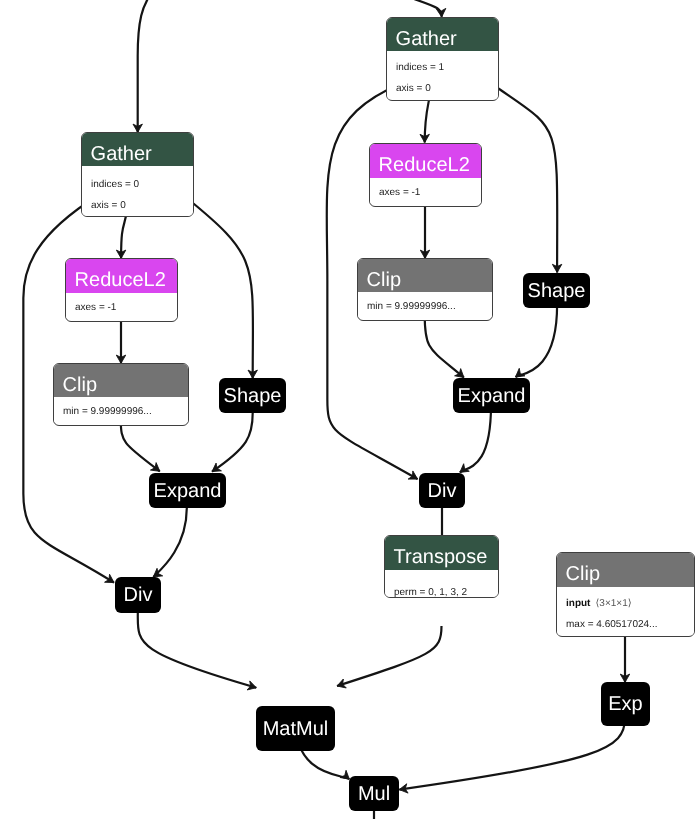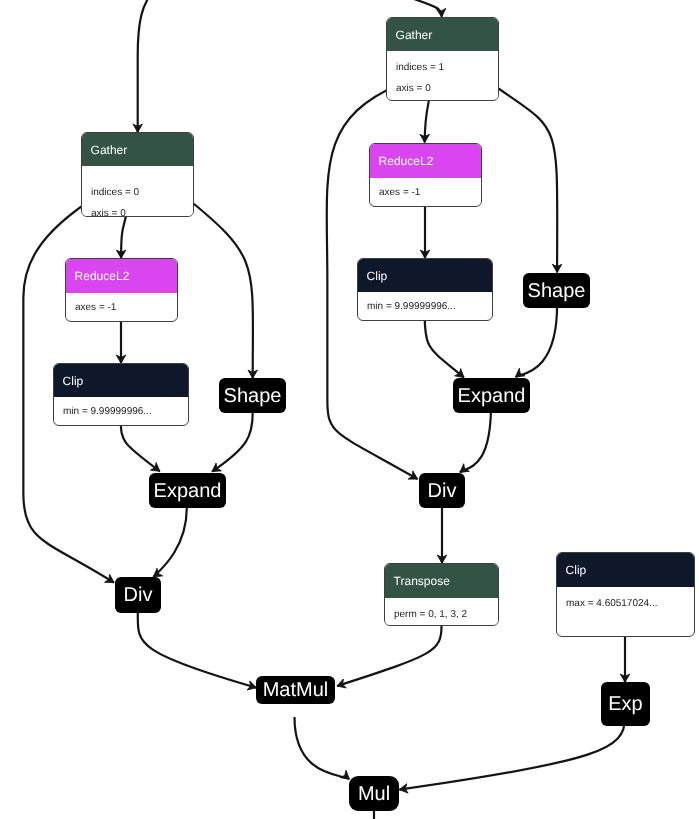--- a/index.html
+++ b/index.html
@@ -6,26 +6,26 @@
   html,body{margin:0;padding:0;background:#fff;}
   body{width:699px;height:819px;overflow:hidden;
        font-family:"Liberation Sans",sans-serif;-webkit-font-smoothing:antialiased;
        text-rendering:geometricPrecision;}
   #graph{position:relative;width:699px;height:819px;background:#fff;}
   .node, .attr, .lbl, .hdr{-webkit-font-smoothing:antialiased;}
   svg#edges{position:absolute;left:0;top:0;width:699px;height:819px;}
   .node{position:absolute;box-sizing:border-box;border-radius:6px;
         border:1.4px solid #3f3f3f;background:#fff;overflow:hidden;}
   .node.plain{border:none;background:#000;border-radius:6px;}
-  .node .hdr{color:#fff;font-size:12px;box-sizing:border-box;position:relative;
+  .node .hdr{color:#fff;font-size:20px;box-sizing:border-box;position:relative;
              padding-left:9px;line-height:1;}
   .node .hdr span{position:absolute;left:8.6px;top:10.8px;line-height:1;}
   .node.green .hdr{background:#335444;}
   .node.black .hdr{background:#d946ef;}
-  .node.red  .hdr{background:#0f172a;}
+  .node.red  .hdr{background:#737373;}
   .node.plain .lbl{color:#fff;font-size:20px;width:100%;height:100%;
         display:flex;align-items:center;justify-content:center;line-height:1;}
   .node .body{background:#fff;box-sizing:border-box;padding:0 9.0px;}
   .attr{font-size:10px;color:#222;white-space:nowrap;height:21px;
         display:flex;align-items:center;line-height:1;}
   .attr b{font-weight:bold;color:#111;margin-right:5px;}
   .attr .val{color:#555;}
 </style>
 </head>
 <body>
@@ -76,21 +76,21 @@
       <path d="M 349.30 779.20 L 346.06 770.32 L 344.78 775.40 L 340.00 777.51 Z" fill="#141414" stroke="#141414" stroke-width="0.9" stroke-linejoin="round"></path>
       <path d="M 625.0 718.0 C 625.0 748.8 600.2 761.0 399.3 789.6" fill="none" stroke="#141414" stroke-width="2.2"></path>
       <path d="M 399.30 789.60 L 408.08 793.10 L 405.14 788.77 L 406.75 783.79 Z" fill="#141414" stroke="#141414" stroke-width="0.9" stroke-linejoin="round"></path>
       <path d="M 374 811 L 374 823" fill="none" stroke="#141414" stroke-width="2.2"></path>
     </svg>
   <div id="nodes">
       <div class="node green" style="left: 81px; top: 132px; width: 113px; height: 85px;">
         <div class="hdr" style="height: 33px;">
           <span>Gather</span>
         </div>
-        <div class="body" style="padding-top: 16px;">
+        <div class="body" style="padding-top: 8px;">
           <div class="attr">
             <span>indices = 0</span>
           </div>
           <div class="attr">
             <span>axis = 0</span>
           </div>
         </div>
       </div>
       <div class="node green" style="left: 386px; top: 17px; width: 113px; height: 84px;">
         <div class="hdr" style="height: 33px;">
@@ -156,43 +156,47 @@
       </div>
       <div class="node plain" style="left: 453px; top: 378px; width: 77px; height: 35px;">
         <div class="lbl">Expand</div>
       </div>
       <div class="node plain" style="left: 115px; top: 577px; width: 46px; height: 36px;">
         <div class="lbl">Div</div>
       </div>
       <div class="node plain" style="left: 419px; top: 473px; width: 46px; height: 35px;">
         <div class="lbl">Div</div>
       </div>
-      <div class="node green" style="left: 384px; top: 563px; width: 115px; height: 63px;">
+      <div class="node green" style="left: 384px; top: 535px; width: 115px; height: 63px;">
         <div class="hdr" style="height: 34px;">
           <span>Transpose</span>
         </div>
+        <div class="body" style="padding-top: 12px;">
+          <div class="attr">
+            <span>perm = 0, 1, 3, 2</span>
+          </div>
+        </div>
+      </div>
+      <div class="node red" style="left: 556px; top: 552px; width: 139px; height: 85px;">
+        <div class="hdr" style="height: 34px;">
+          <span>Clip</span>
+        </div>
         <div class="body" style="padding-top: 6px;">
           <div class="attr">
-            <span>perm = 0, 1, 3, 2</span>
-          </div>
-        </div>
-      </div>
-      <div class="node red" style="left: 556px; top: 552px; width: 139px; height: 85px;">
-        <div class="hdr" style="height: 34px;">
-          <span>Clip</span>
-        </div>
-        <div class="body" style="padding-top: 6px;">
+            <b>input</b>
+            <span class="val">⟨3×1×1⟩</span>
+          </div>
           <div class="attr">
             <span>max = 4.60517024...</span>
           </div>
         </div>
       </div>
-      <div class="node plain" style="left: 256px; top: 676px; width: 79px; height: 28px;">
+      <div class="node plain" style="left: 256px; top: 706px; width: 79px; height: 45px;">
         <div class="lbl">MatMul</div>
       </div>
       <div class="node plain" style="left: 601px; top: 682px; width: 49px; height: 44px;">
         <div class="lbl">Exp</div>
       </div>
-      <div class="node plain" style="left: 349px; top: 776px; width: 50px; height: 35px; border-radius: 9px;">
+      <div class="node plain" style="left: 349px; top: 776px; width: 50px; height: 35px;">
         <div class="lbl">Mul</div>
       </div>
     </div>
 </div>
 
 </body></html>

